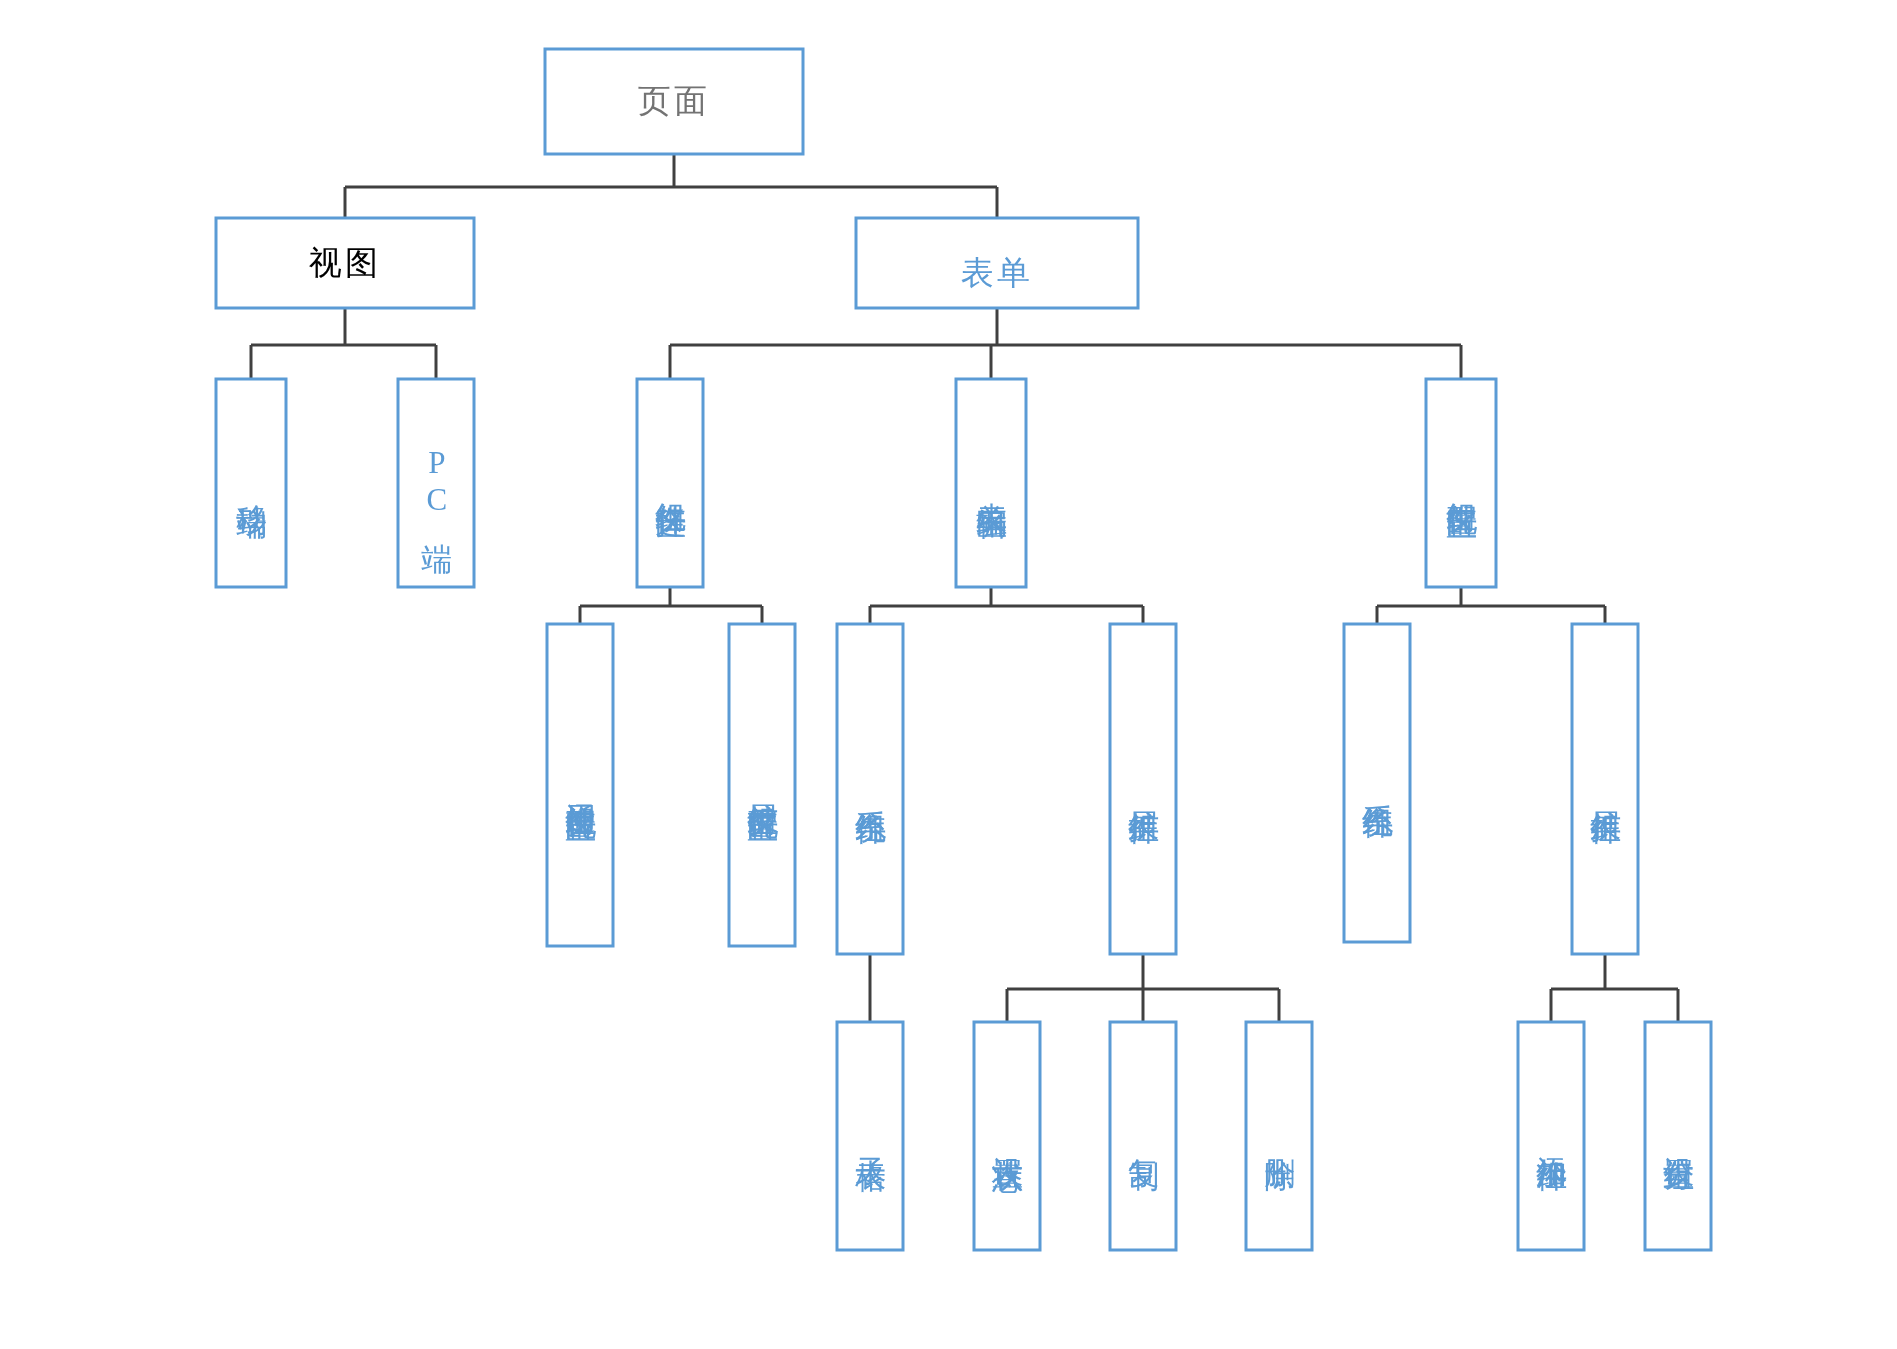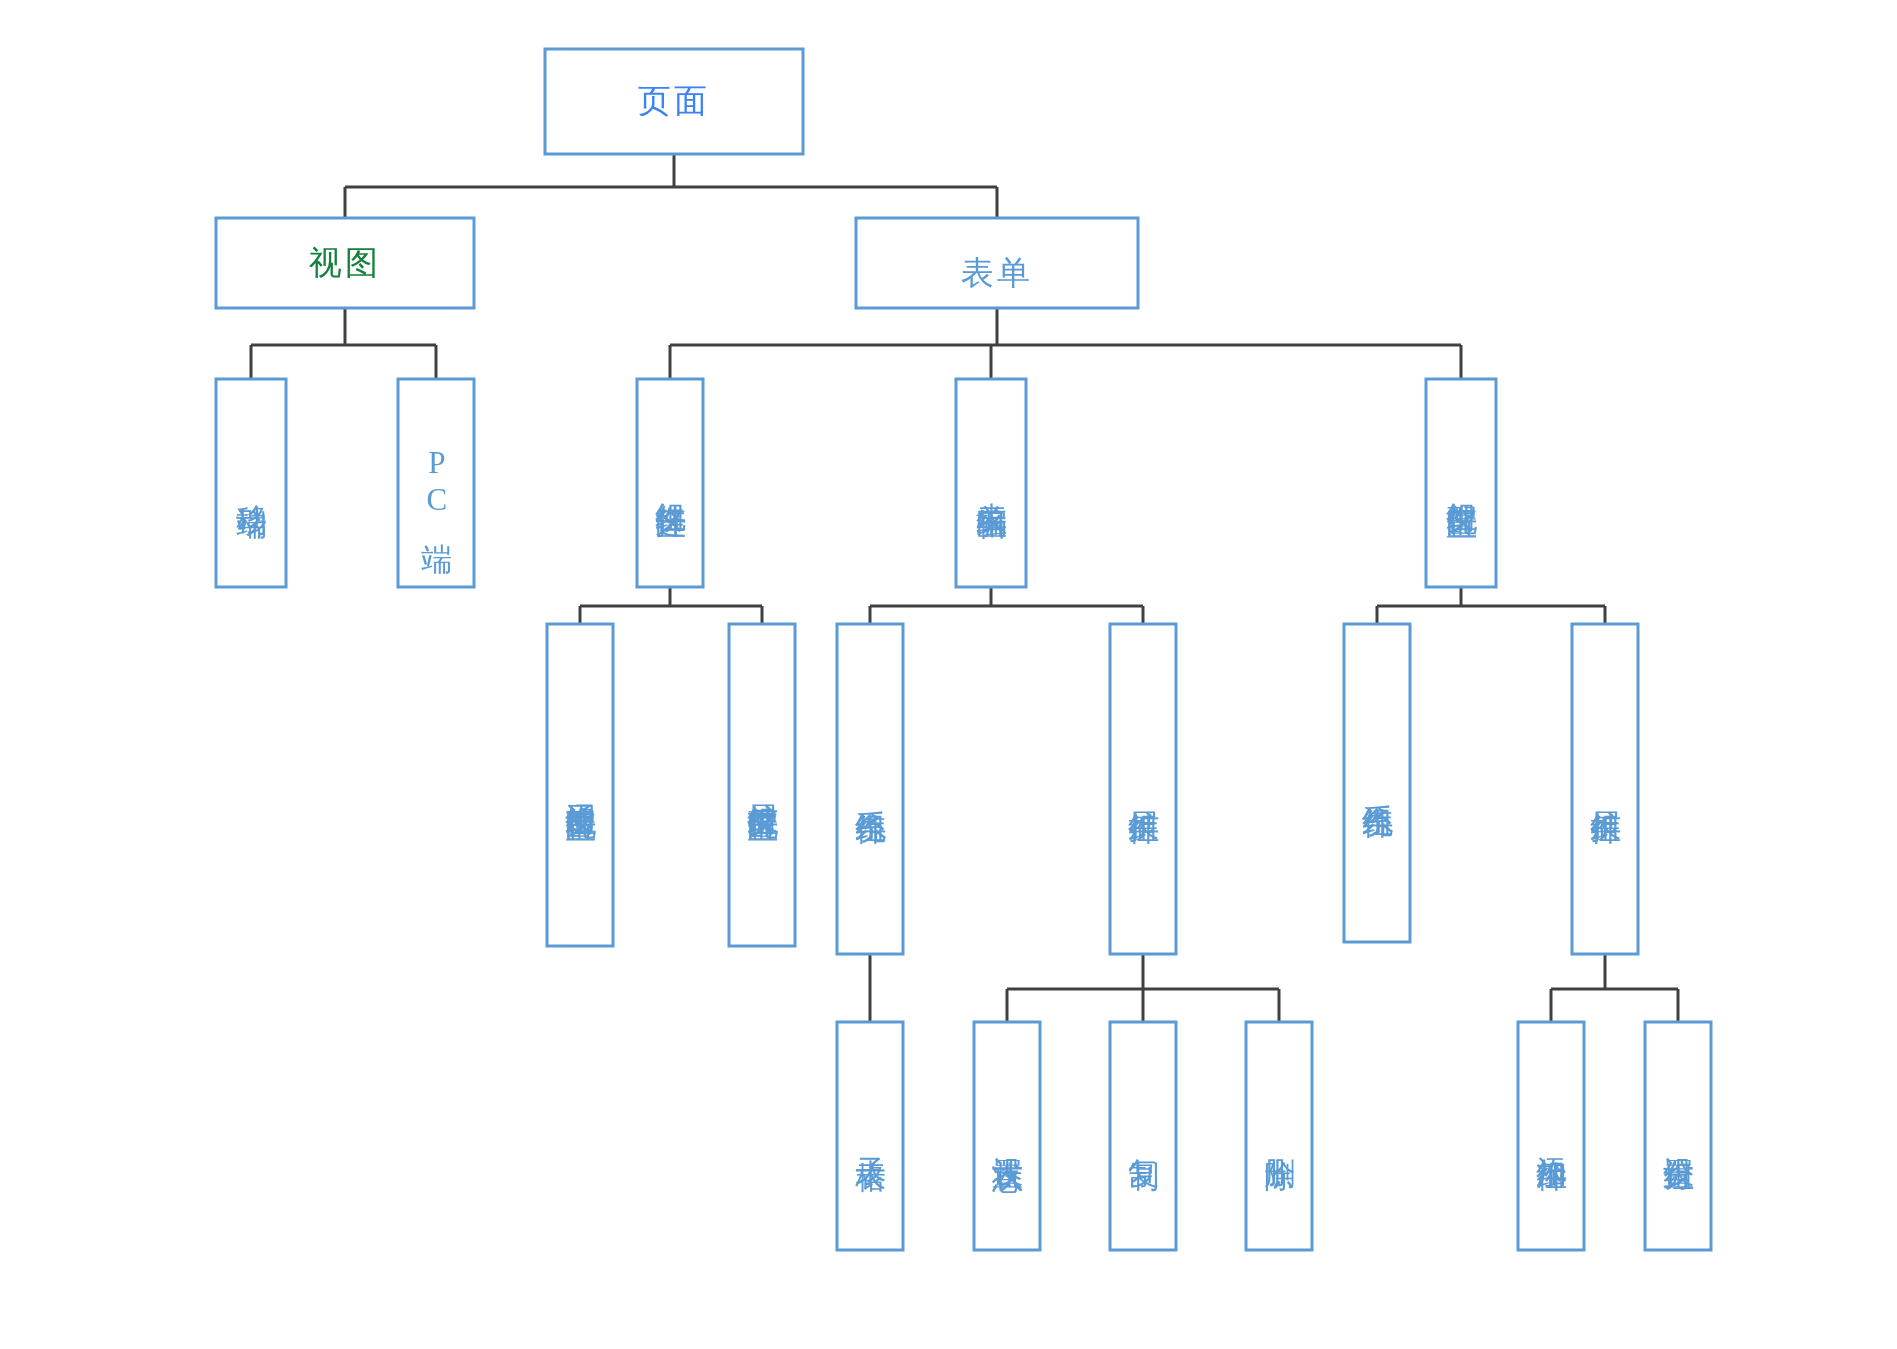--- a/index.html
+++ b/index.html
@@ -118,22 +118,22 @@
         <rect x="1572" y="624" width="66" height="330" class="node-box" fill="#ffffff" stroke="#5B9BD5"></rect>
         <rect x="837" y="1022" width="66" height="228" class="node-box" fill="#ffffff" stroke="#5B9BD5"></rect>
         <rect x="974" y="1022" width="66" height="228" class="node-box" fill="#ffffff" stroke="#5B9BD5"></rect>
         <rect x="1110" y="1022" width="66" height="228" class="node-box" fill="#ffffff" stroke="#5B9BD5"></rect>
         <rect x="1246" y="1022" width="66" height="228" class="node-box" fill="#ffffff" stroke="#5B9BD5"></rect>
         <rect x="1518" y="1022" width="66" height="228" class="node-box" fill="#ffffff" stroke="#5B9BD5"></rect>
         <rect x="1645" y="1022" width="66" height="228" class="node-box" fill="#ffffff" stroke="#5B9BD5"></rect>
       </g>
   </svg>
   <div id="labels-layer">
-      <div class="node-label horizontal" style="left: 545px; top: 49px; width: 258px; height: 105px; font-size: 33px; color: #3b82f6;">页面</div>
-      <div class="node-label horizontal" style="left: 216px; top: 218px; width: 258px; height: 90px; font-size: 33px; color: #15803d; text-align: center;">视图</div>
+      <div class="node-label horizontal" style="left: 545px; top: 49px; width: 258px; height: 105px; font-size: 33px; color: #737373;">页面</div>
+      <div class="node-label horizontal" style="left: 216px; top: 218px; width: 258px; height: 90px; font-size: 33px; color: #000000; text-align: center;">视图</div>
       <div class="node-label horizontal" style="left: 856px; top: 228px; width: 282px; height: 90px; font-size: 33px; color: rgb(91, 155, 213);">表单</div>
       <div class="node-label vertical" style="left: 216px; top: 379px; width: 70px; height: 208px; font-size: 31px; color: rgb(91, 155, 213);">移动端</div>
       <div class="node-label vertical" style="left: 398px; top: 379px; width: 76px; height: 208px; font-size: 31px; color: rgb(91, 155, 213);">PC端</div>
       <div class="node-label vertical" style="left: 637px; top: 379px; width: 66px; height: 208px; font-size: 31px; color: rgb(91, 155, 213);">组件选择区</div>
       <div class="node-label vertical" style="left: 956px; top: 379px; width: 70px; height: 208px; font-size: 31px; color: rgb(91, 155, 213);">表单编辑区</div>
       <div class="node-label vertical" style="left: 1426px; top: 379px; width: 70px; height: 208px; font-size: 31px; color: rgb(91, 155, 213);">组件配置区</div>
       <div class="node-label vertical" style="left: 547px; top: 624px; width: 66px; height: 322px; font-size: 31px; color: rgb(91, 155, 213);">通用组件配置区</div>
       <div class="node-label vertical" style="left: 729px; top: 624px; width: 66px; height: 322px; font-size: 31px; color: rgb(91, 155, 213);">扩展组件配置区</div>
       <div class="node-label vertical" style="left: 837px; top: 624px; width: 66px; height: 330px; font-size: 31px; color: rgb(91, 155, 213);">系统组件</div>
       <div class="node-label vertical" style="left: 1110px; top: 624px; width: 66px; height: 330px; font-size: 31px; color: rgb(91, 155, 213);">扩展组件</div>

